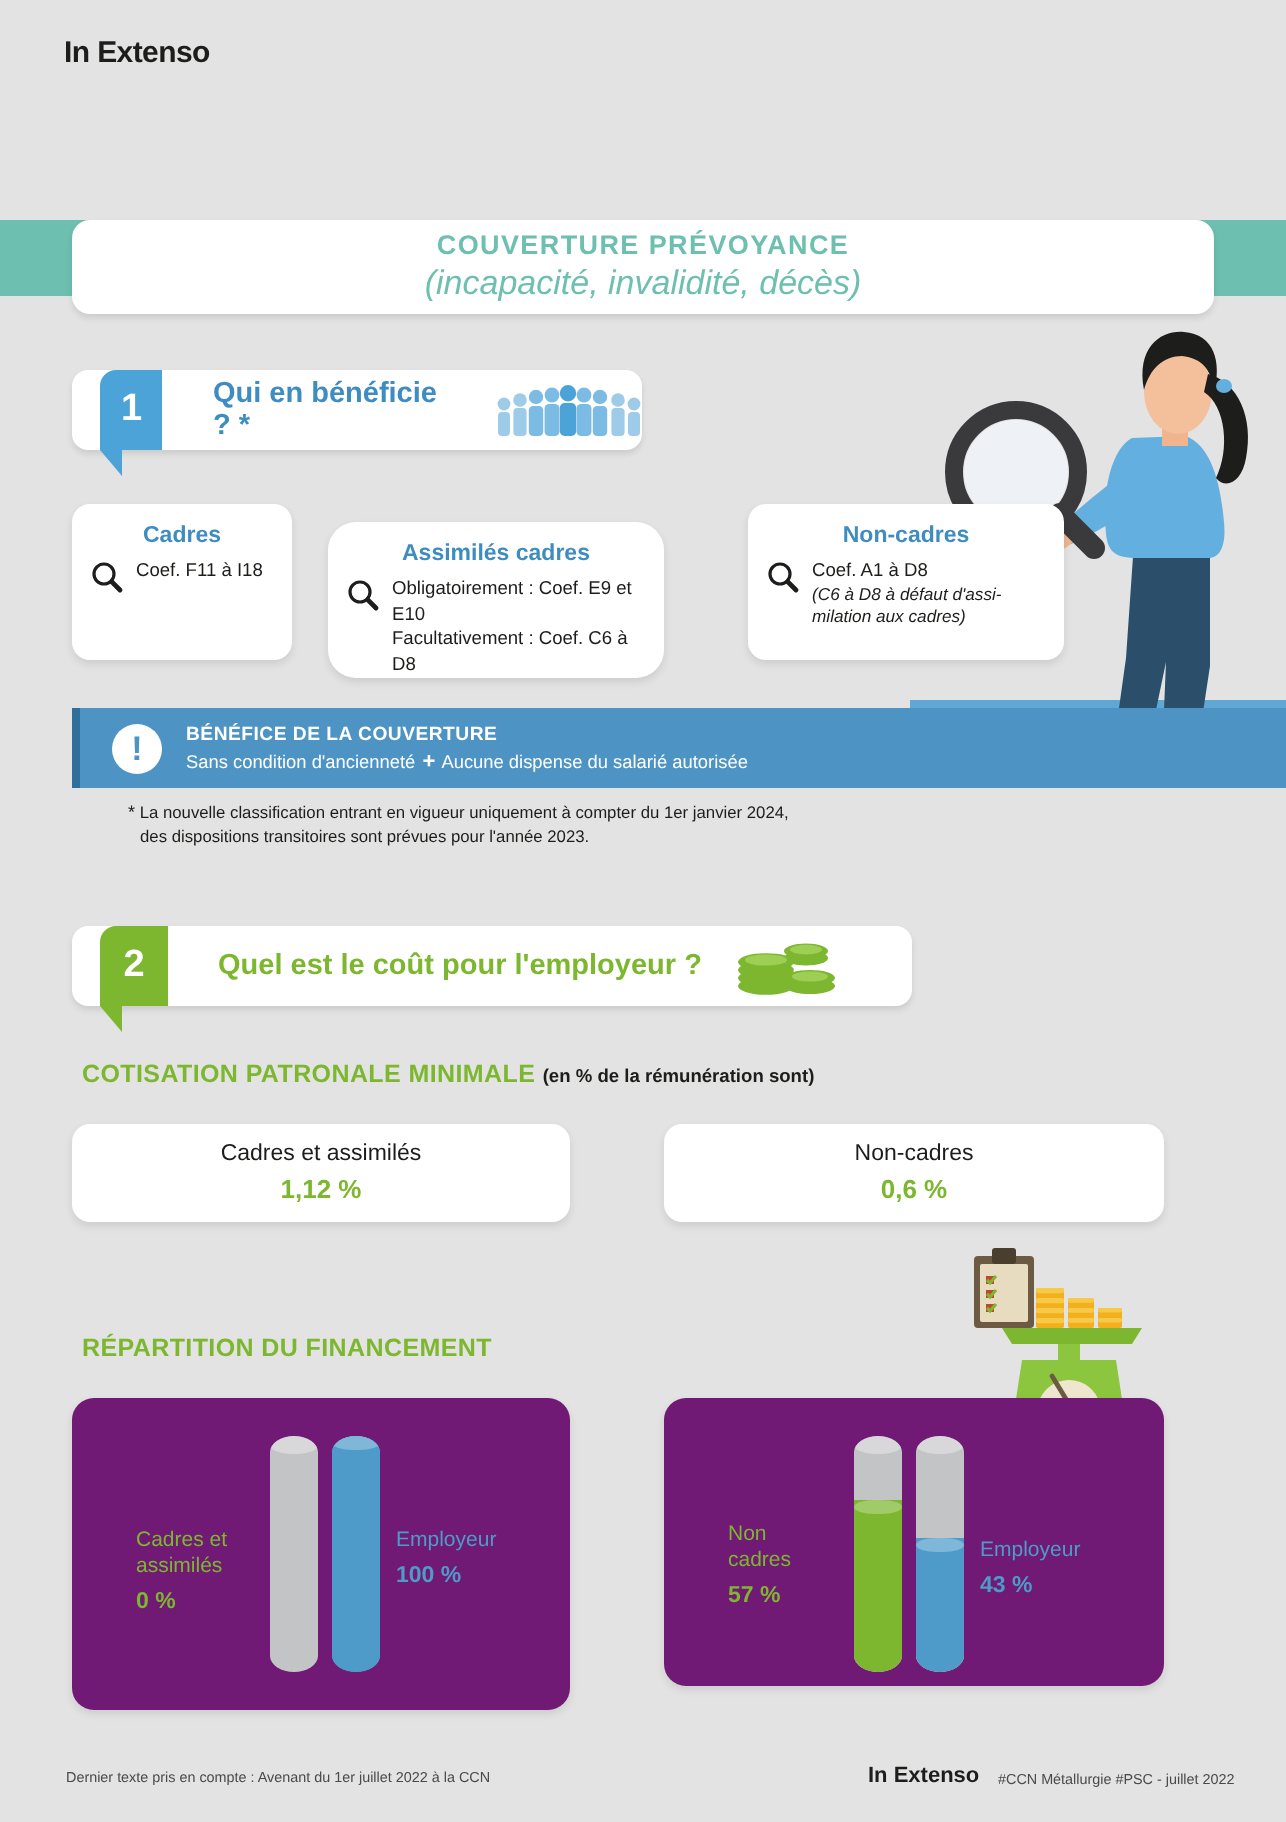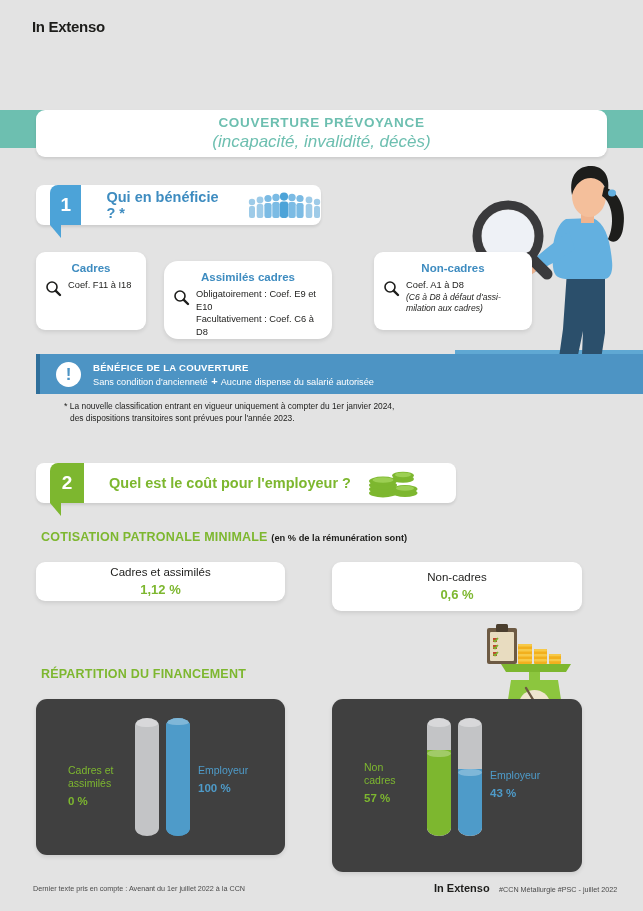--- a/index.html
+++ b/index.html
@@ -107,21 +107,21 @@
   .statcard{
     position:absolute;background:#fff;border-radius:9px;
     box-shadow:0 2px 4px rgba(0,0,0,.10);
     display:flex;flex-direction:column;align-items:center;justify-content:center;
   }
   .stat-label{font-size:11.5px;color:#1d1d1b;}
   .stat-value{font-size:13px;font-weight:bold;color:#7db72f;margin-top:4px;}
 
   
   .chartcard{
-    position:absolute;background:#404040;border-radius:11px;
+    position:absolute;background:#701a75;border-radius:11px;
     box-shadow:0 2px 4px rgba(0,0,0,.10);
     text-decoration:underline;
   }
   .bars{position:absolute;display:flex;gap:7px;}
   .tube{position:relative;width:24px;height:118px;border-radius:12px/8px;
         background:#c3c4c6;overflow:hidden;}
   .tube .cap{position:absolute;left:0;right:0;top:0;height:9px;border-radius:12px/5px;
         background:rgba(255,255,255,.35);}
   .fill{position:absolute;left:0;right:0;bottom:0;border-radius:0 0 12px 12px/0 0 8px 8px;}
   .fill .fcap{position:absolute;left:0;right:0;top:0;height:7px;border-radius:12px/4px;
@@ -321,21 +321,21 @@
         </g>
       </svg>
     </div>
   </div>
 
   <div class="greenhead" style="left:41px;top:530px;">
     <span>COTISATION PATRONALE MINIMALE</span>
     <span class="paren">(en % de la rémunération sont)</span>
   </div>
 
-  <div class="statcard" style="left:36px;top:562px;width:249px;height:39px;">
+  <div class="statcard" style="left:36px;top:562px;width:249px;height:49px;">
     <div class="stat-label">Cadres et assimilés</div>
     <div class="stat-value">1,12 %</div>
   </div>
 
   <div class="statcard" style="left:332px;top:562px;width:250px;height:49px;">
     <div class="stat-label">Non-cadres</div>
     <div class="stat-value">0,6 %</div>
   </div>
 
   <div class="greenhead" style="left:41px;top:667px;font-size:12.5px;">RÉPARTITION DU FINANCEMENT</div>
@@ -412,21 +412,21 @@
       <span>Cadres et</span><br>
       <span>assimilés</span>
       <span class="pct">0 %</span>
     </div>
     <div class="lbl lbl-blue" style="left:162px;top:65px;width:80px;">
       <span>Employeur</span>
       <span class="pct">100 %</span>
     </div>
   </div>
 
-  <div class="chartcard" style="left:332px;top:699px;width:250px;height:173px;">
+  <div class="chartcard" style="left:332px;top:699px;width:250px;height:144px;">
     <div class="bars" style="left:95px;top:19px;">
       <div class="tube">
         <div class="cap"></div>
         <div class="fill" style="height:73%;background:#7db72f;">
           <div class="fcap"></div>
         </div>
       </div>
       <div class="tube">
         <div class="cap"></div>
         <div class="fill" style="height:57%;background:#4e9bc9;">

